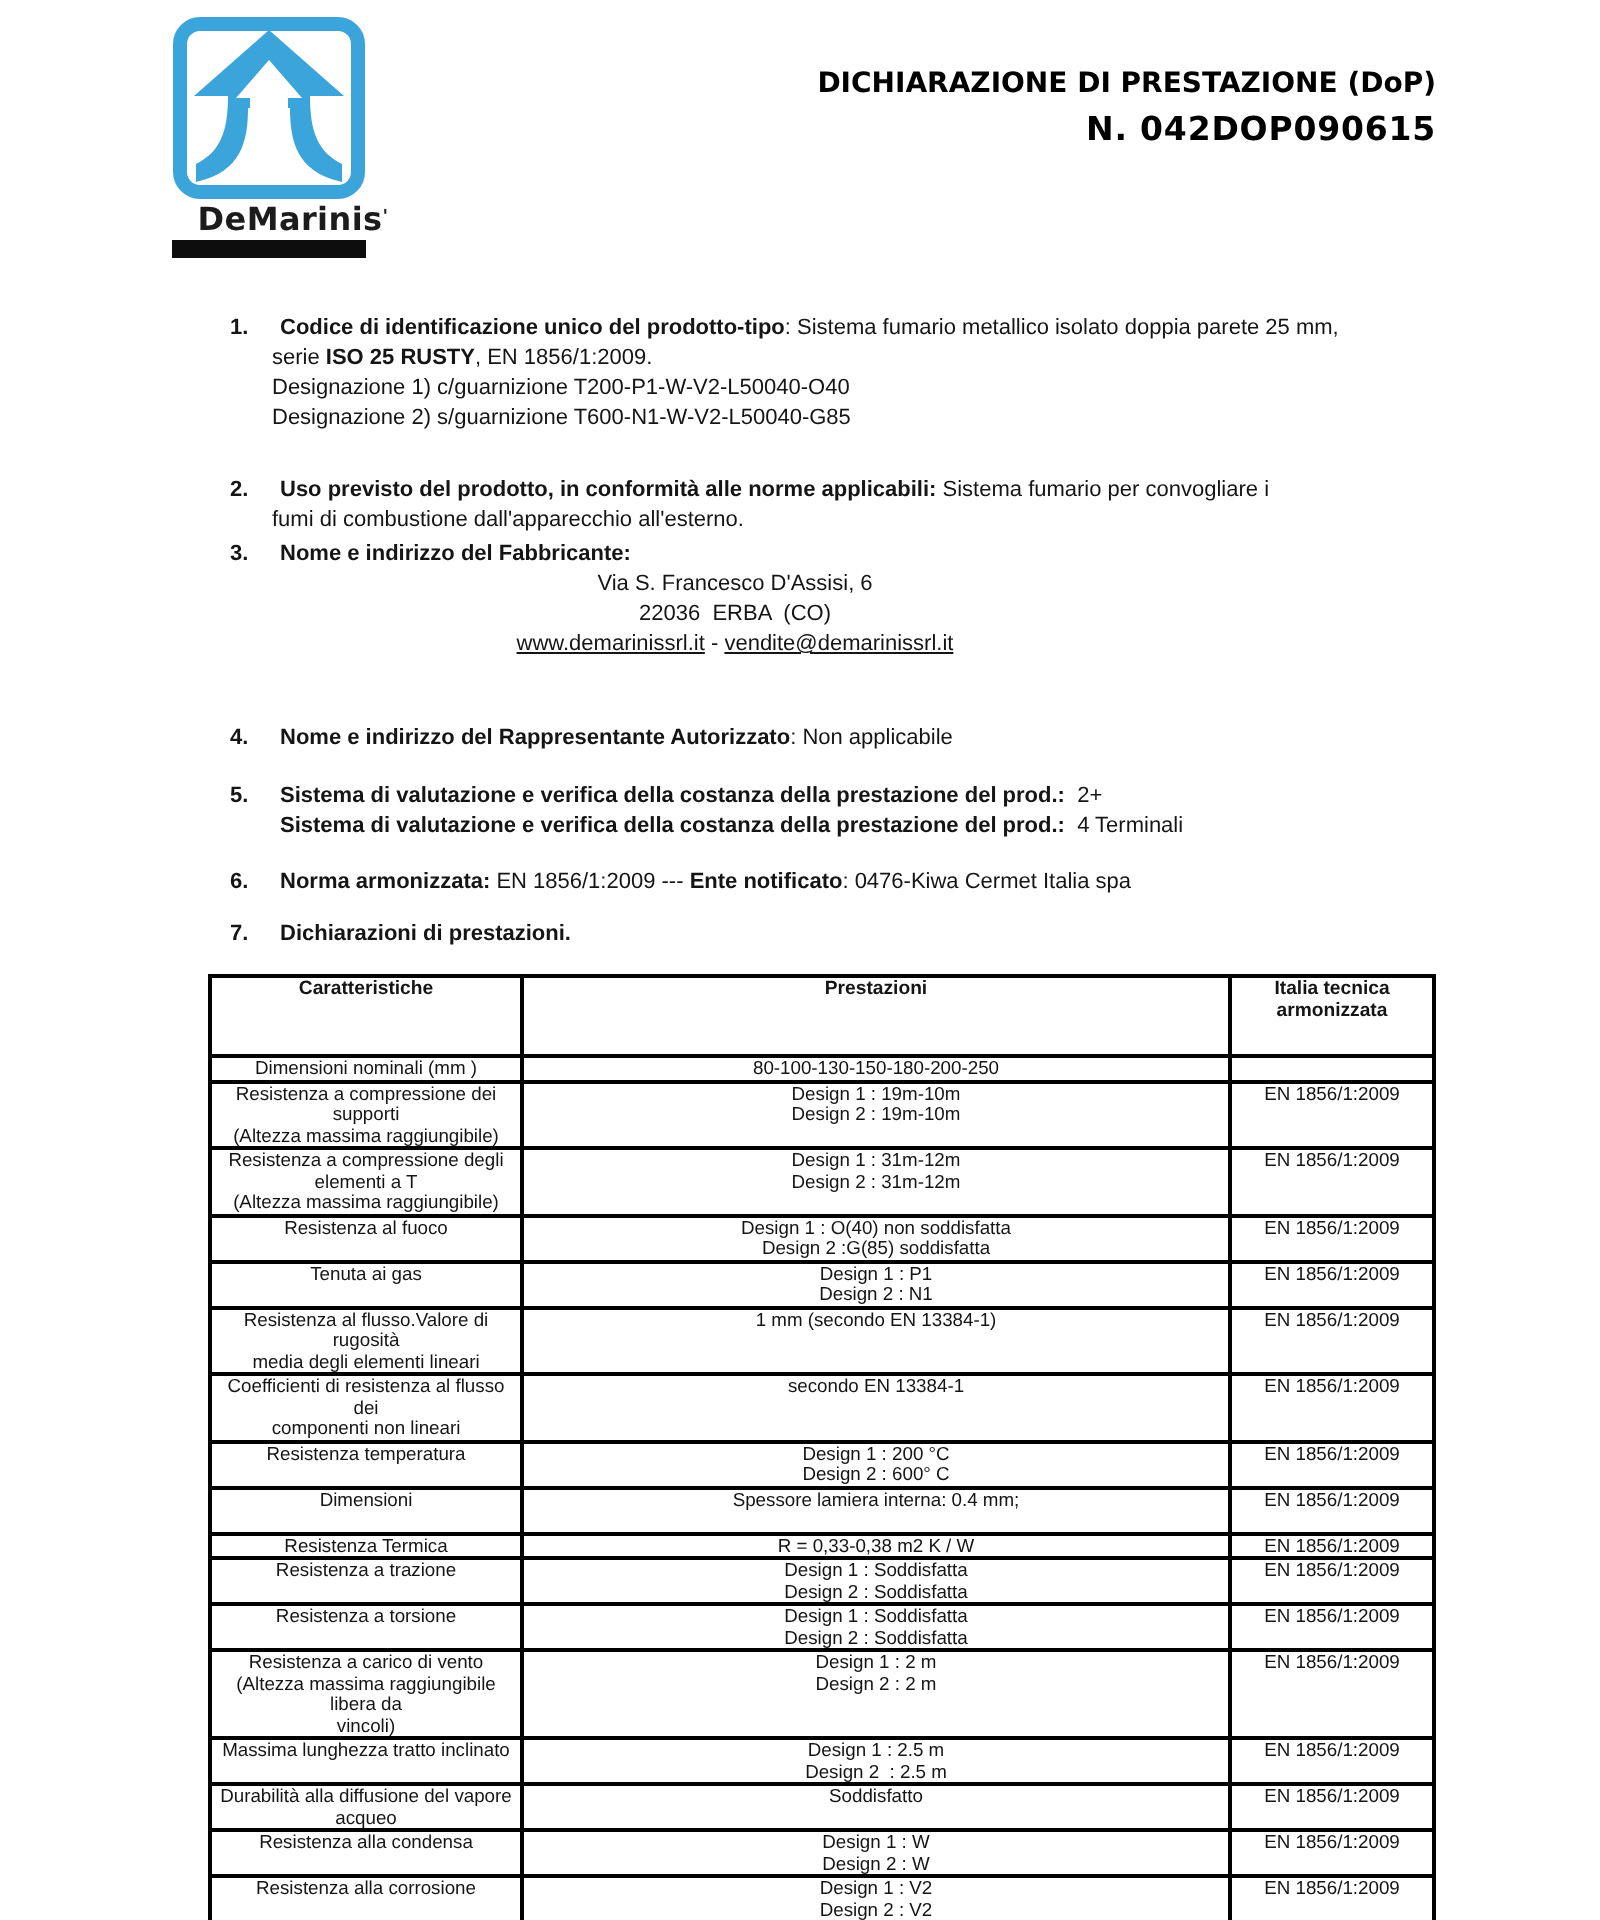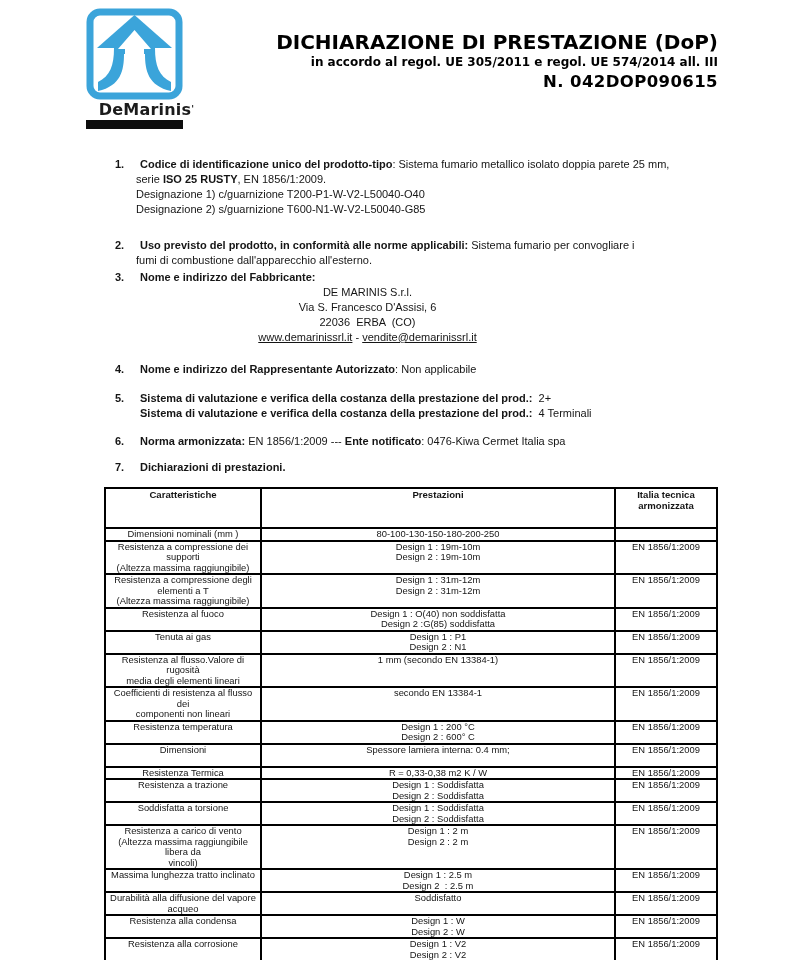--- a/index.html
+++ b/index.html
@@ -12,21 +12,21 @@
   .logo{position:absolute;left:86px;top:8px;width:121px;text-align:center;}
   .logo svg{display:block;}
   .brand{font-family:"DejaVu Sans",sans-serif;font-weight:bold;font-size:16px;
          letter-spacing:.2px;color:#1c1c1c;line-height:17px;margin-top:1px;white-space:nowrap;}
   .brand .mark{font-size:9px;vertical-align:top;}
   .logobar{width:97px;height:9px;background:#0d0d0d;margin-top:2px;}
 
   
   .head{position:absolute;top:31px;right:82px;text-align:right;
         font-family:"DejaVu Sans",sans-serif;color:#000;}
-  .title{font-weight:bold;font-size:20px;line-height:22px;}
+  .title{font-weight:bold;font-size:14px;line-height:22px;}
   .subtitle{font-weight:bold;font-size:12px;line-height:15px;margin-top:2px;}
   .docnum{font-weight:bold;font-size:16.5px;line-height:20px;margin-top:2px;letter-spacing:.4px;}
 
   
   .item{position:absolute;left:115px;width:600px;font-size:11px;line-height:15px;color:#151515;}
   .item .num{position:absolute;left:0;top:0;font-weight:bold;}
   .item .line{margin-left:25px;white-space:pre-wrap;}
   .item .line.sub{margin-left:21px;}
   .item b{font-weight:bold;}
   .addr{margin-left:25px;width:455px;text-align:center;}
@@ -62,40 +62,38 @@
       <path d="M28 40 C28 58 24 68 12 74 L12 83 C35 78 38 62 38 46 L38 40 Z" fill="#3BA4DA"></path>
       <path d="M69 40 C69 58 73 68 85 74 L85 83 C62 78 59 62 59 46 L59 40 Z" fill="#3BA4DA"></path>
       <path d="M48.5 22 L65 41 L57 41 L57 62 L40 62 L40 41 L32 41 Z" fill="#ffffff"></path>
     </svg>
     <div class="brand"><span>DeMarinis</span><span class="mark">'</span></div>
     <div class="logobar"></div>
   </div>
 
   <div class="head">
     <div class="title">DICHIARAZIONE DI PRESTAZIONE (DoP)</div>
-    <div class="subtitle">in accordo al regol. UE 305/2011 e regol. UE 574/2014 all. III</div>
     <div class="docnum">N. 042DOP090615</div>
   </div>
 
   <div class="item" style="top:157px">
     <div class="line"><span class="num">1.</span><b>Codice di identificazione unico del prodotto-tipo</b><span>: Sistema fumario metallico isolato doppia parete 25 mm,</span></div>
     <div class="line sub"><span>serie </span><b>ISO 25 RUSTY</b><span>, EN 1856/1:2009.</span></div>
     <div class="line sub">Designazione 1) c/guarnizione T200-P1-W-V2-L50040-O40</div>
     <div class="line sub">Designazione 2) s/guarnizione T600-N1-W-V2-L50040-G85</div>
   </div>
 
   <div class="item" style="top:238px">
     <div class="line"><span class="num">2.</span><b>Uso previsto del prodotto, in conformità alle norme applicabili:</b><span> Sistema fumario per convogliare i</span></div>
     <div class="line sub">fumi di combustione dall'apparecchio all'esterno.</div>
   </div>
 
   <div class="item" style="top:270px">
     <div class="line"><span class="num">3.</span><b>Nome e indirizzo del Fabbricante:</b></div>
     <div class="addr">
-      <div>DE MARINIS S.r.l.</div>
       <div>Via S. Francesco D'Assisi, 6</div>
       <div>22036  ERBA  (CO)</div>
       <div><span class="lnk">www.demarinissrl.it</span><span> - </span><span class="lnk">vendite@demarinissrl.it</span></div>
     </div>
   </div>
 
   <div class="item" style="top:362px">
     <div class="line"><span class="num">4.</span><b>Nome e indirizzo del Rappresentante Autorizzato</b><span>: Non applicabile</span></div>
   </div>
 
@@ -254,21 +252,21 @@
           <td>
             <div>Design 1 : Soddisfatta</div>
             <div>Design 2 : Soddisfatta</div>
           </td>
           <td>
             <div>EN 1856/1:2009</div>
           </td>
         </tr>
         <tr>
           <td>
-            <div>Soddisfatta a torsione</div>
+            <div>Resistenza a torsione</div>
           </td>
           <td>
             <div>Design 1 : Soddisfatta</div>
             <div>Design 2 : Soddisfatta</div>
           </td>
           <td>
             <div>EN 1856/1:2009</div>
           </td>
         </tr>
         <tr>

